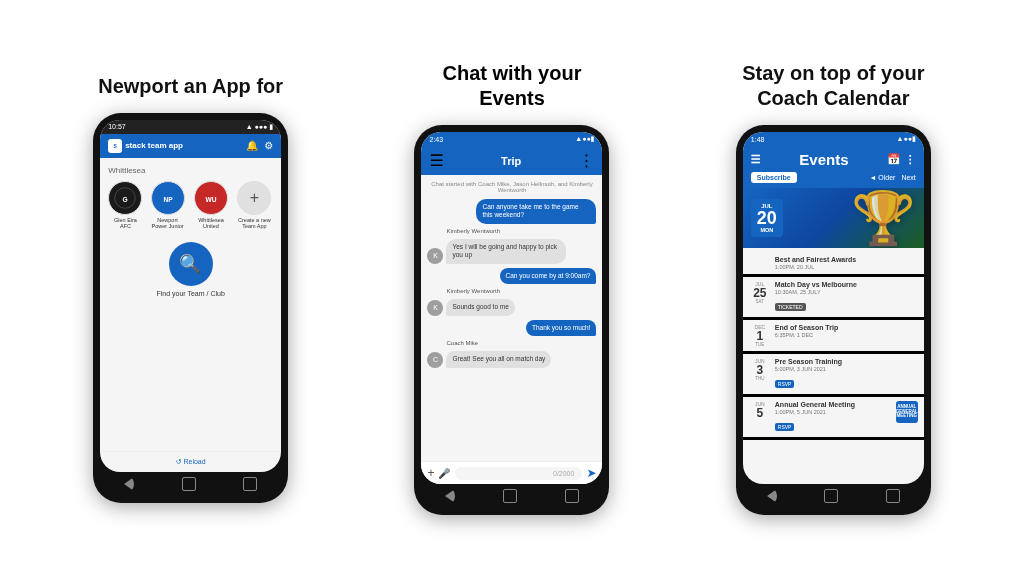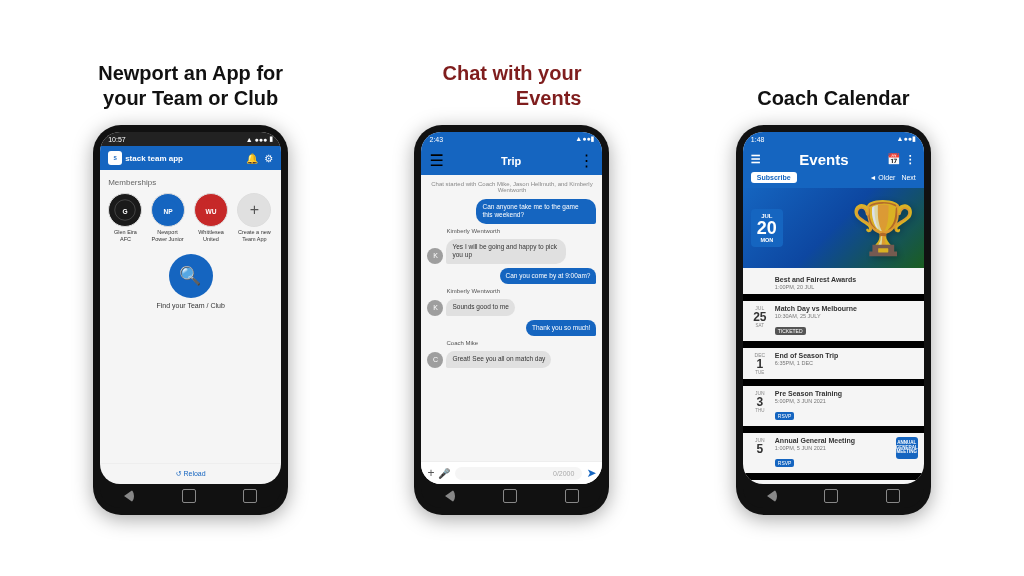--- a/index.html
+++ b/index.html
@@ -25,22 +25,21 @@
 
     .section-title {
       font-size: 20px;
       font-weight: 800;
       text-align: center;
       margin-bottom: 14px;
       line-height: 1.25;
       color: #111;
     }
     .section-title.blue {
-      color: #7f1d1d;
-      text-align: right;
+      color: #000000;
     }
 
     
     .phone {
       width: 195px;
       height: 390px;
       background: #111;
       border-radius: 28px;
       padding: 7px 7px;
       box-shadow: 0 4px 20px rgba(0,0,0,0.35);
@@ -313,21 +312,21 @@
     }
 
     .app3-body {
       flex: 1;
       overflow: hidden;
       display: flex;
       flex-direction: column;
     }
 
     .calendar-hero {
-      height: 80px;
+      height: 60px;
       background: linear-gradient(135deg, #1565c0 0%, #0d47a1 50%, #1b5e20 100%);
       position: relative;
       overflow: hidden;
       display: flex;
       align-items: center;
       justify-content: flex-end;
     }
     .calendar-hero-trophy {
       font-size: 52px;
       opacity: 0.85;
@@ -354,21 +353,21 @@
     .events-list {
       flex: 1;
       overflow: hidden;
       padding: 4px 0;
     }
     .event-item {
       display: flex;
       gap: 4px;
       align-items: flex-start;
       padding: 4px 6px;
-      border-bottom: 7px solid #000000;
+      border-bottom: 3px solid #000000;
     }
     .event-date-col {
       min-width: 22px;
       text-align: center;
       font-size: 5.5px;
       color: #555;
     }
     .event-date-col .e-month { font-size: 5px; text-transform: uppercase; color: #888; }
     .event-date-col .e-day { font-size: 12px; font-weight: bold; color: #333; line-height: 1; }
     .event-date-col .e-dow { font-size: 4.5px; color: #888; }
@@ -425,21 +424,20 @@
 
     
     .glen-logo-svg { width: 22px; height: 22px; }
   </style>
 </head>
 <body>
 
 <div class="section">
   <div class="section-title">
     <span>Newport an App for</span><br>
-    <span>your Team or Club</span>
   </div>
 
   <div class="phone">
     <div class="phone-screen">
 
       <div class="status-bar dark">
         <span>10:57</span>
         <div class="status-icons">
           <span>▲</span>
           <span>●●●</span>
@@ -452,21 +450,21 @@
           <div class="app1-logo-icon">S</div>
           <span>stack team app</span>
         </div>
         <div class="app1-header-icons">
           <span>🔔</span>
           <span>⚙</span>
         </div>
       </div>
 
       <div class="app1-body">
-        <div class="app1-section-label">Memberships</div>
+        <div class="app1-section-label">Whittlesea</div>
         <div class="memberships-row">
           <div class="membership-item">
             <div class="membership-logo logo-glen">
               <svg class="glen-logo-svg" viewBox="0 0 30 30" xmlns="http://www.w3.org/2000/svg">
                 <circle cx="15" cy="15" r="14" fill="#1a1a1a" stroke="#555" stroke-width="1"></circle>
                 <text x="15" y="20" text-anchor="middle" fill="white" font-size="9" font-weight="bold">G</text>
               </svg>
             </div>
             <div class="membership-label">Glen Eira AFC</div>
           </div>
@@ -574,21 +572,21 @@
     <div class="phone-nav">
       <div class="nav-dot back"></div>
       <div class="nav-dot home"></div>
       <div class="nav-dot square"></div>
     </div>
   </div>
 </div>
 
 <div class="section">
   <div class="section-title">
-    <br>
+    <span>Stay on top of your</span><br>
     <span>Coach Calendar</span>
   </div>
 
   <div class="phone">
     <div class="phone-screen">
       <div class="status-bar">
         <span>1:48</span>
         <div class="status-icons">
           <span>▲●●▮</span>
         </div>

